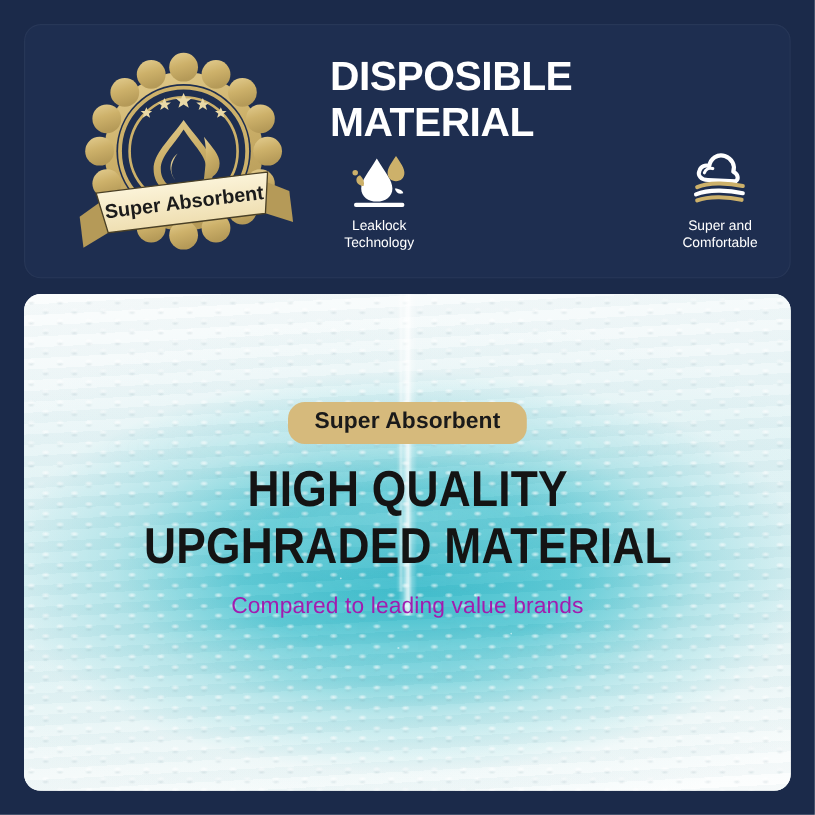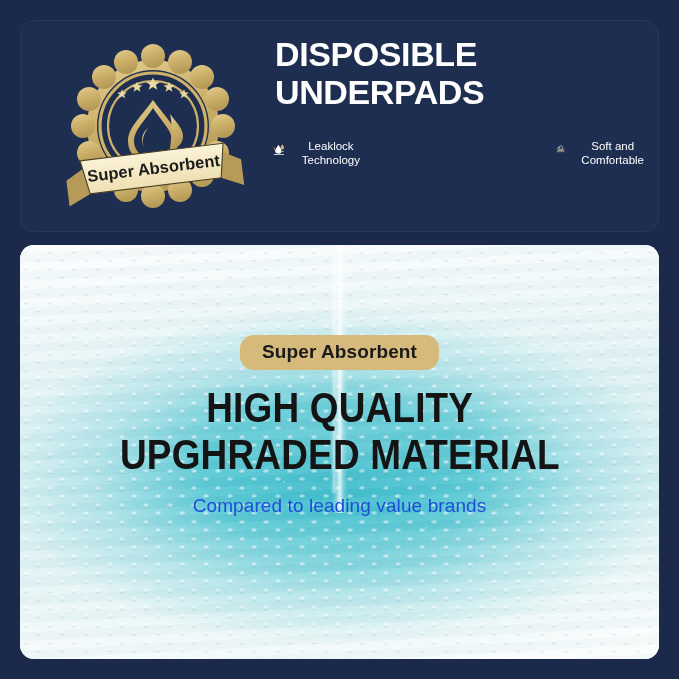--- a/index.html
+++ b/index.html
@@ -35,21 +35,21 @@
     top: 18px;
     width: 190px;
     height: 176px;
   }
   .seal-svg { display: block; width: 190px; height: 176px; }
 
   
   .head-block {
     position: absolute;
     left: 255px;
-    top: 16px;
+    top: 26px;
     width: 365px;
   }
   .headline {
     color: #ffffff;
     font-weight: bold;
     font-size: 34px;
     line-height: 1.11;
     letter-spacing: -0.4px;
     white-space: nowrap;
   }
@@ -59,23 +59,22 @@
     position: absolute;
     left: 252px;
     top: 104px;
     width: 372px;
     display: flex;
     justify-content: space-between;
   }
   .feature {
     width: 88px;
     display: flex;
-    flex-direction: row;
+    flex-direction: column;
     align-items: center;
-    gap: 16px;
   }
   .feature-icon {
     width: 56px;
     height: 50px;
     display: block;
   }
   .feature-label {
     margin-top: 8px;
     color: #ffffff;
     font-size: 11.5px;
@@ -220,21 +219,21 @@
     font-weight: bold;
     font-size: 42px;
     line-height: 1.06;
     letter-spacing: 0.2px;
     text-align: center;
     transform: scaleX(0.88);
   }
   .big-line.l2 { margin-top: 2px; }
   .sub-line {
     margin-top: 18px;
-    color: #1d4ed8;
+    color: #a21caf;
     font-size: 19px;
     letter-spacing: 0.1px;
   }
 </style>
 </head>
 <body>
 
 <div class="top-panel">
 
   <div class="seal-wrap">
@@ -299,21 +298,21 @@
         <path d="M-88,6 L-66,-6 L-66,22 L-88,32 Z" fill="#b59a58"></path>
         <path d="M88,6 L66,-6 L66,22 L88,32 Z" fill="#b59a58"></path>
         <path d="M-72,-12 L72,-12 L66,22 L-66,22 Z" fill="url(#ribbonGrad)" stroke="#4a4026" stroke-width="1.1"></path>
         <text x="0" y="10" text-anchor="middle" font-family="Liberation Sans, sans-serif" font-size="16.5" font-weight="bold" fill="#1b1b1b">Super Absorbent</text>
       </g>
     </svg>
   </div>
 
   <div class="head-block">
     <div class="headline">DISPOSIBLE</div>
-    <div class="headline">UNDERPADS</div>
+    <div class="headline">MATERIAL</div>
   </div>
 
   <div class="feature-row">
 
     <div class="feature">
       <svg class="feature-icon" viewBox="0 0 56 50">
         <path d="M26,8 C33,20 39,26 39,33 C39,40 33,44 26,44 C19,44 13,40 13,33 C13,26 19,20 26,8 Z" fill="#ffffff"></path>
         <path d="M42,6 C46,12 49,16 49,20 C49,24.5 46,27 42,27 C38,27 35,24.5 35,20 C35,16 38,12 42,6 Z" fill="#cdb16a"></path>
         <path d="M12,22 C15,25 16,28 15,31 C12,31 9,29 9,26 C9,24 10,22.5 12,22 Z" fill="#cdb16a"></path>
         <circle cx="8" cy="20" r="2.3" fill="#cdb16a"></circle>
@@ -327,21 +326,21 @@
 
     <div class="feature">
       <svg class="feature-icon" viewBox="0 0 56 50">
         <path d="M18,26 C12,26 9,22 11,18 C12,14.5 16,13 19,14.5 C20,8 26,4 32,6
                  C38,8 41,14 39,19 C43,21 44,25 41,27 Z" fill="none" stroke="#ffffff" stroke-width="3.4" stroke-linejoin="round"></path>
         <path d="M15,20 C16,17 19,15.5 22,16.5" fill="none" stroke="#ffffff" stroke-width="2.6" stroke-linecap="round"></path>
         <path d="M9,32 C18,28 34,28 47,31" fill="none" stroke="#cdb16a" stroke-width="3.4" stroke-linecap="round"></path>
         <path d="M8,38 C18,34 34,34 47,37" fill="none" stroke="#ffffff" stroke-width="3.4" stroke-linecap="round"></path>
         <path d="M9,43 C18,39.5 34,39.5 46,42.5" fill="none" stroke="#cdb16a" stroke-width="3.4" stroke-linecap="round"></path>
       </svg>
-      <div class="feature-label">Soft and
+      <div class="feature-label">Super and
 Comfortable</div>
     </div>
 
 
   </div>
 </div>
 
 <div class="photo-panel">
   <div class="pad-base"></div>
   <div class="pad-texture"></div>

